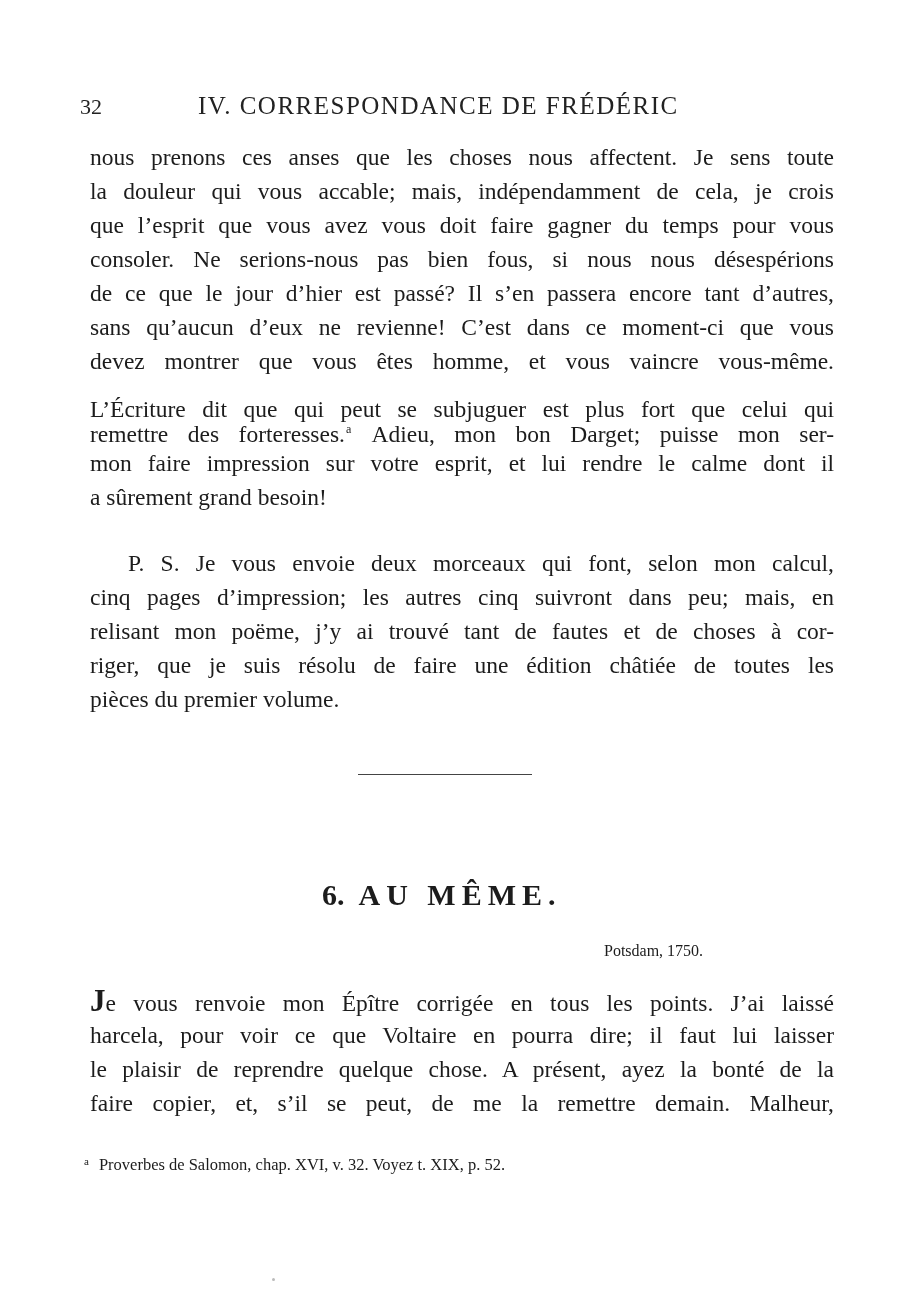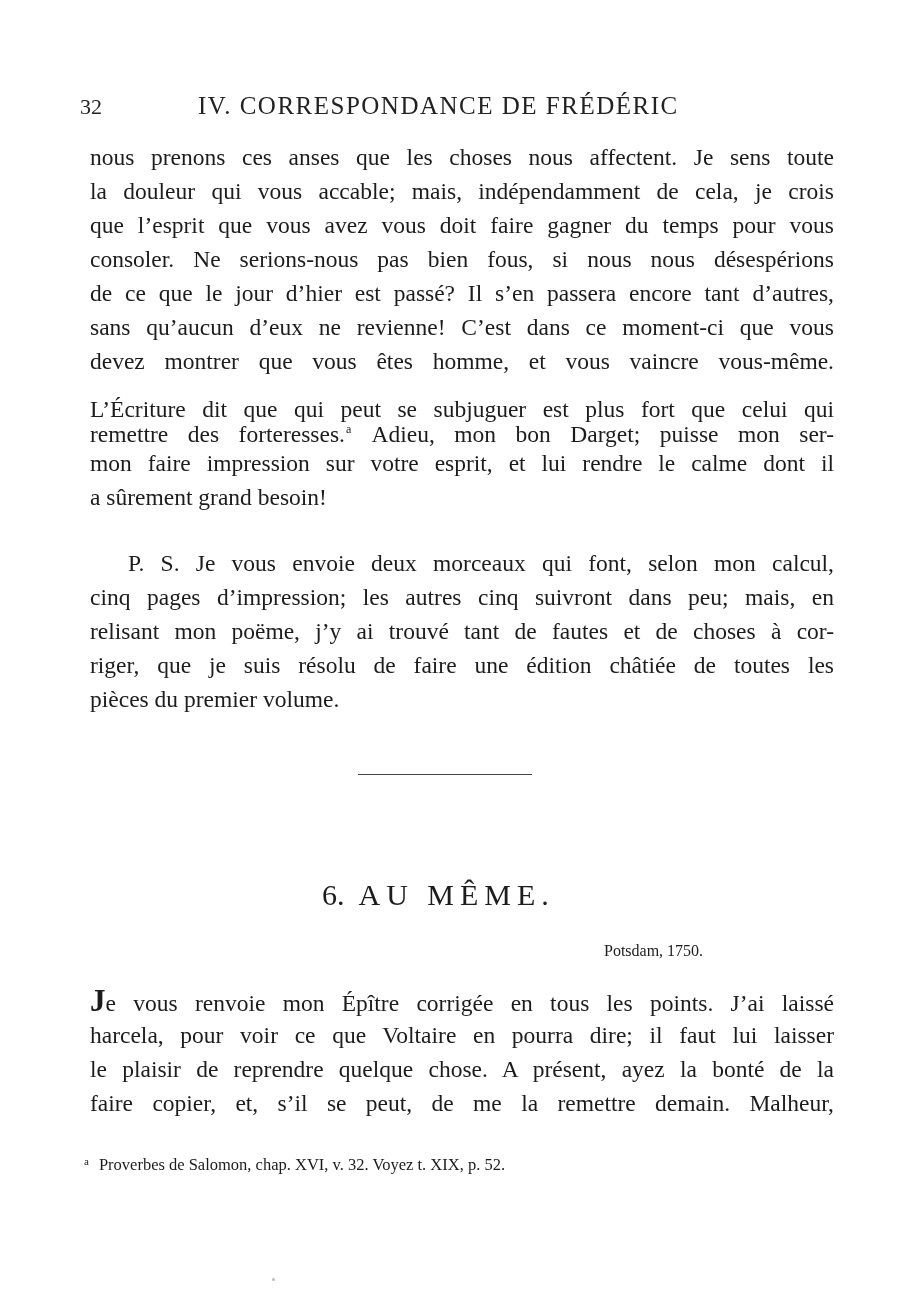--- a/index.html
+++ b/index.html
@@ -24,21 +24,21 @@
     .line.indent { left: 116px; width: 706px; }
     sup.fn { font-size: 12px; vertical-align: 9px; margin: 0 2px 0 1px; }
     .it { }
 
     .separator {
       position: absolute; left: 358px; top: 774px; width: 174px; height: 0;
       border-top: 1.4px solid #444;
     }
     .section-title {
       position: absolute; left: 322px; top: 878px; font-size: 30px;
-      font-weight: normal; letter-spacing: 0; white-space: nowrap;
+      font-weight: bold; letter-spacing: 0; white-space: nowrap;
     }
     .section-title .num { margin-right: 14px; }
     .section-title .words { letter-spacing: 6px; }
     .dateline {
       position: absolute; left: 604px; top: 942px; font-size: 16px; white-space: nowrap;
     }
     .dropcap { font-size: 31px; font-weight: bold; }
     .footnote {
       position: absolute; left: 84px; top: 1155px; font-size: 16.5px; white-space: nowrap; text-align: center;
     }

